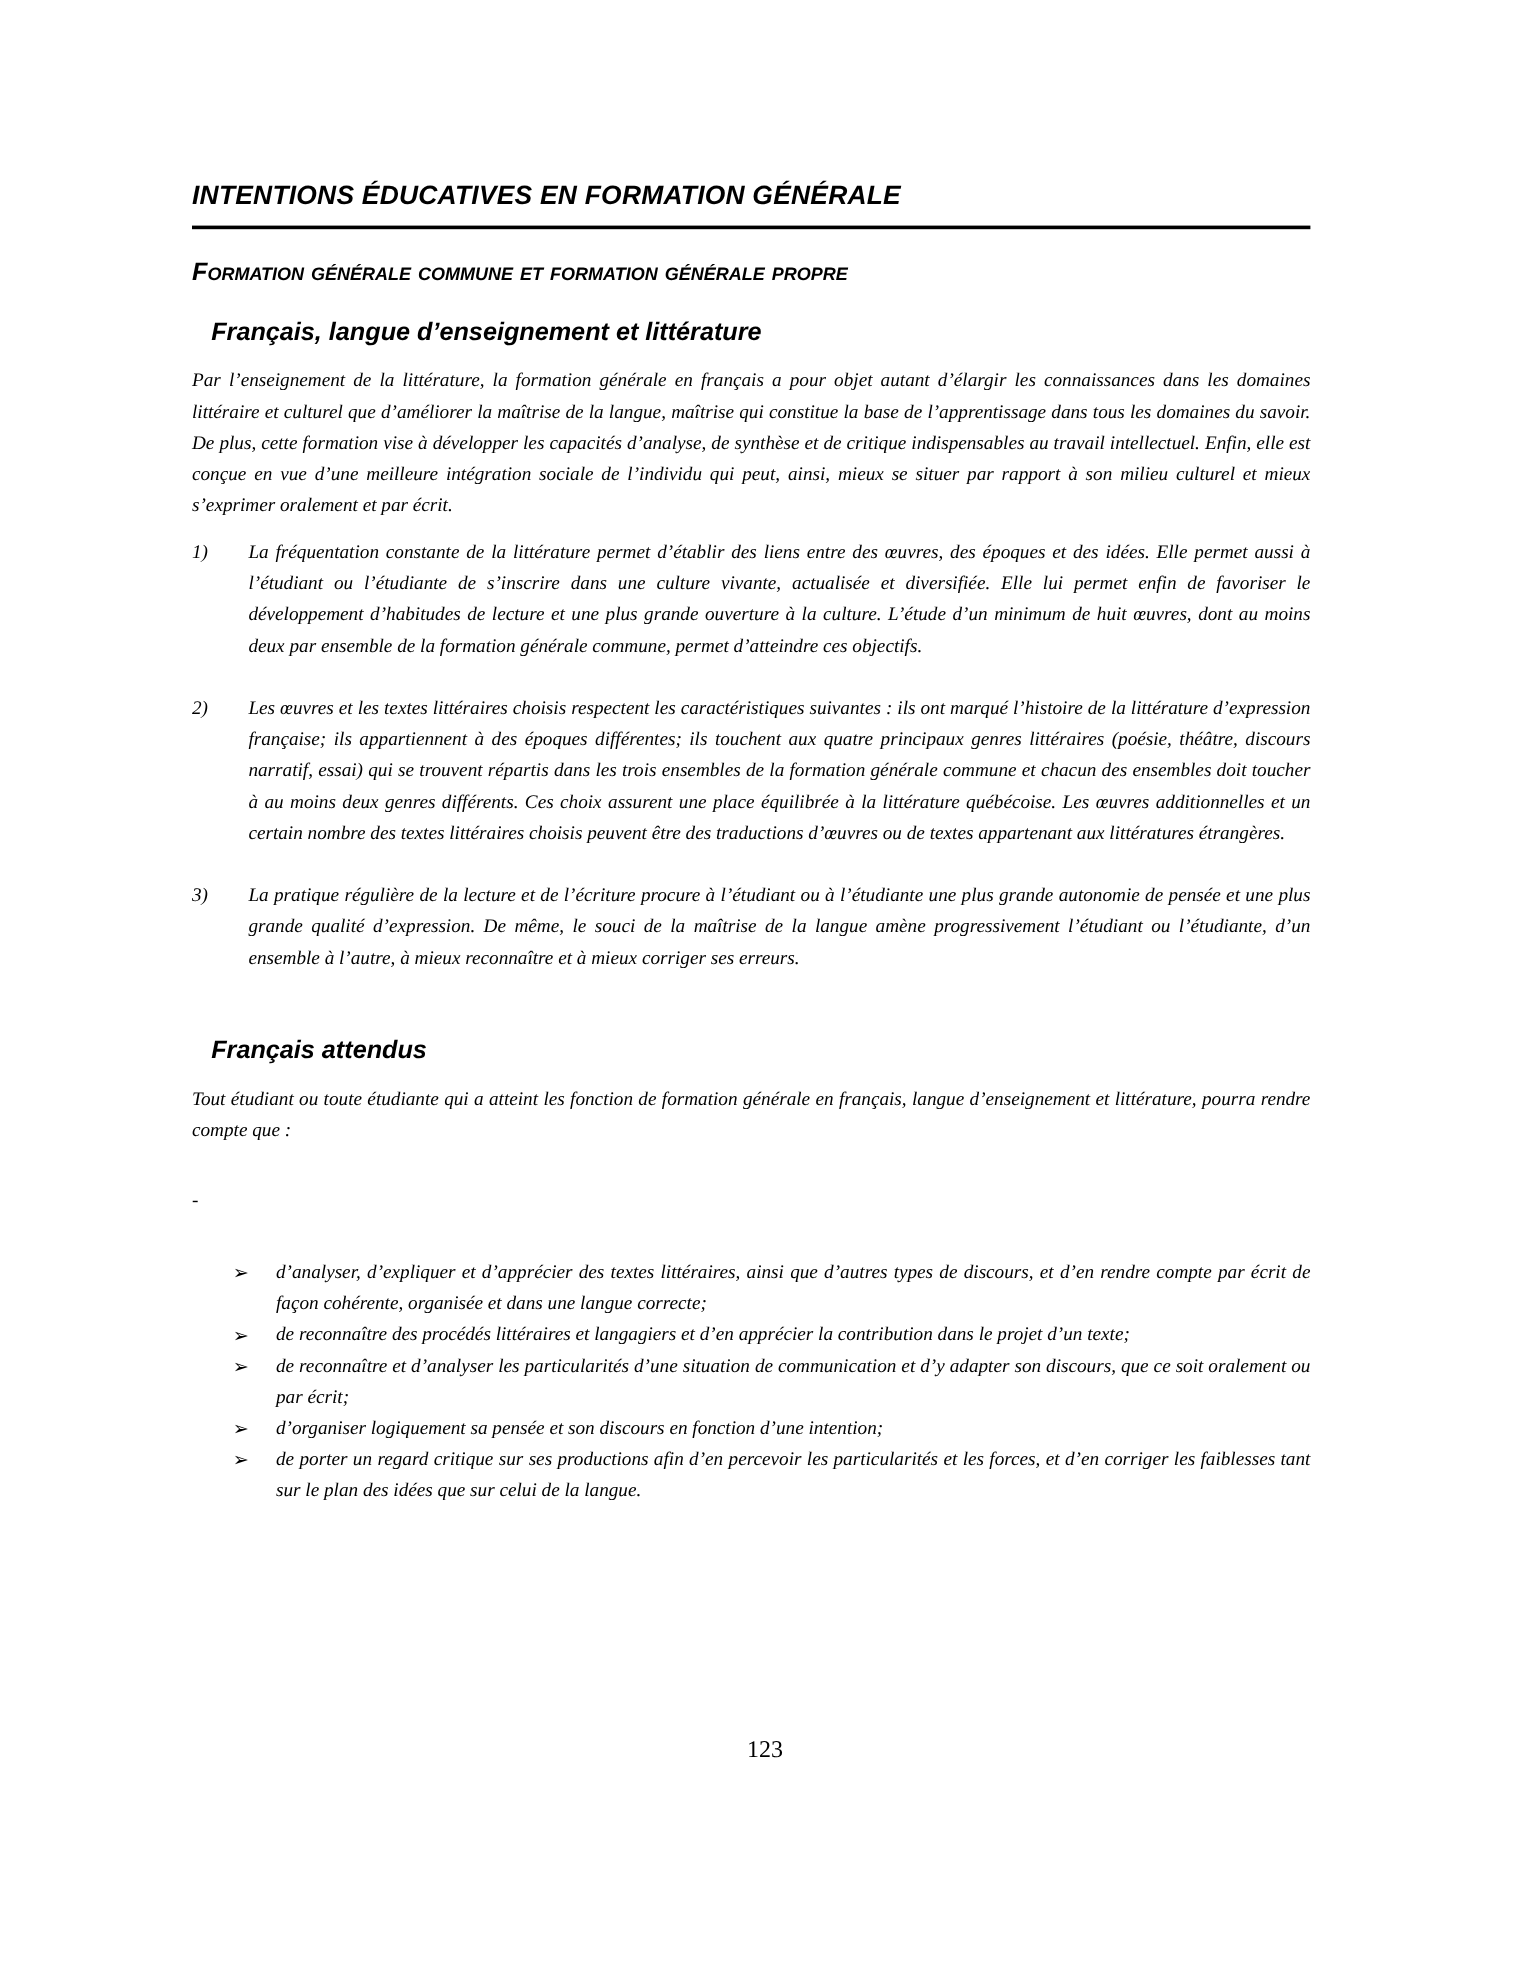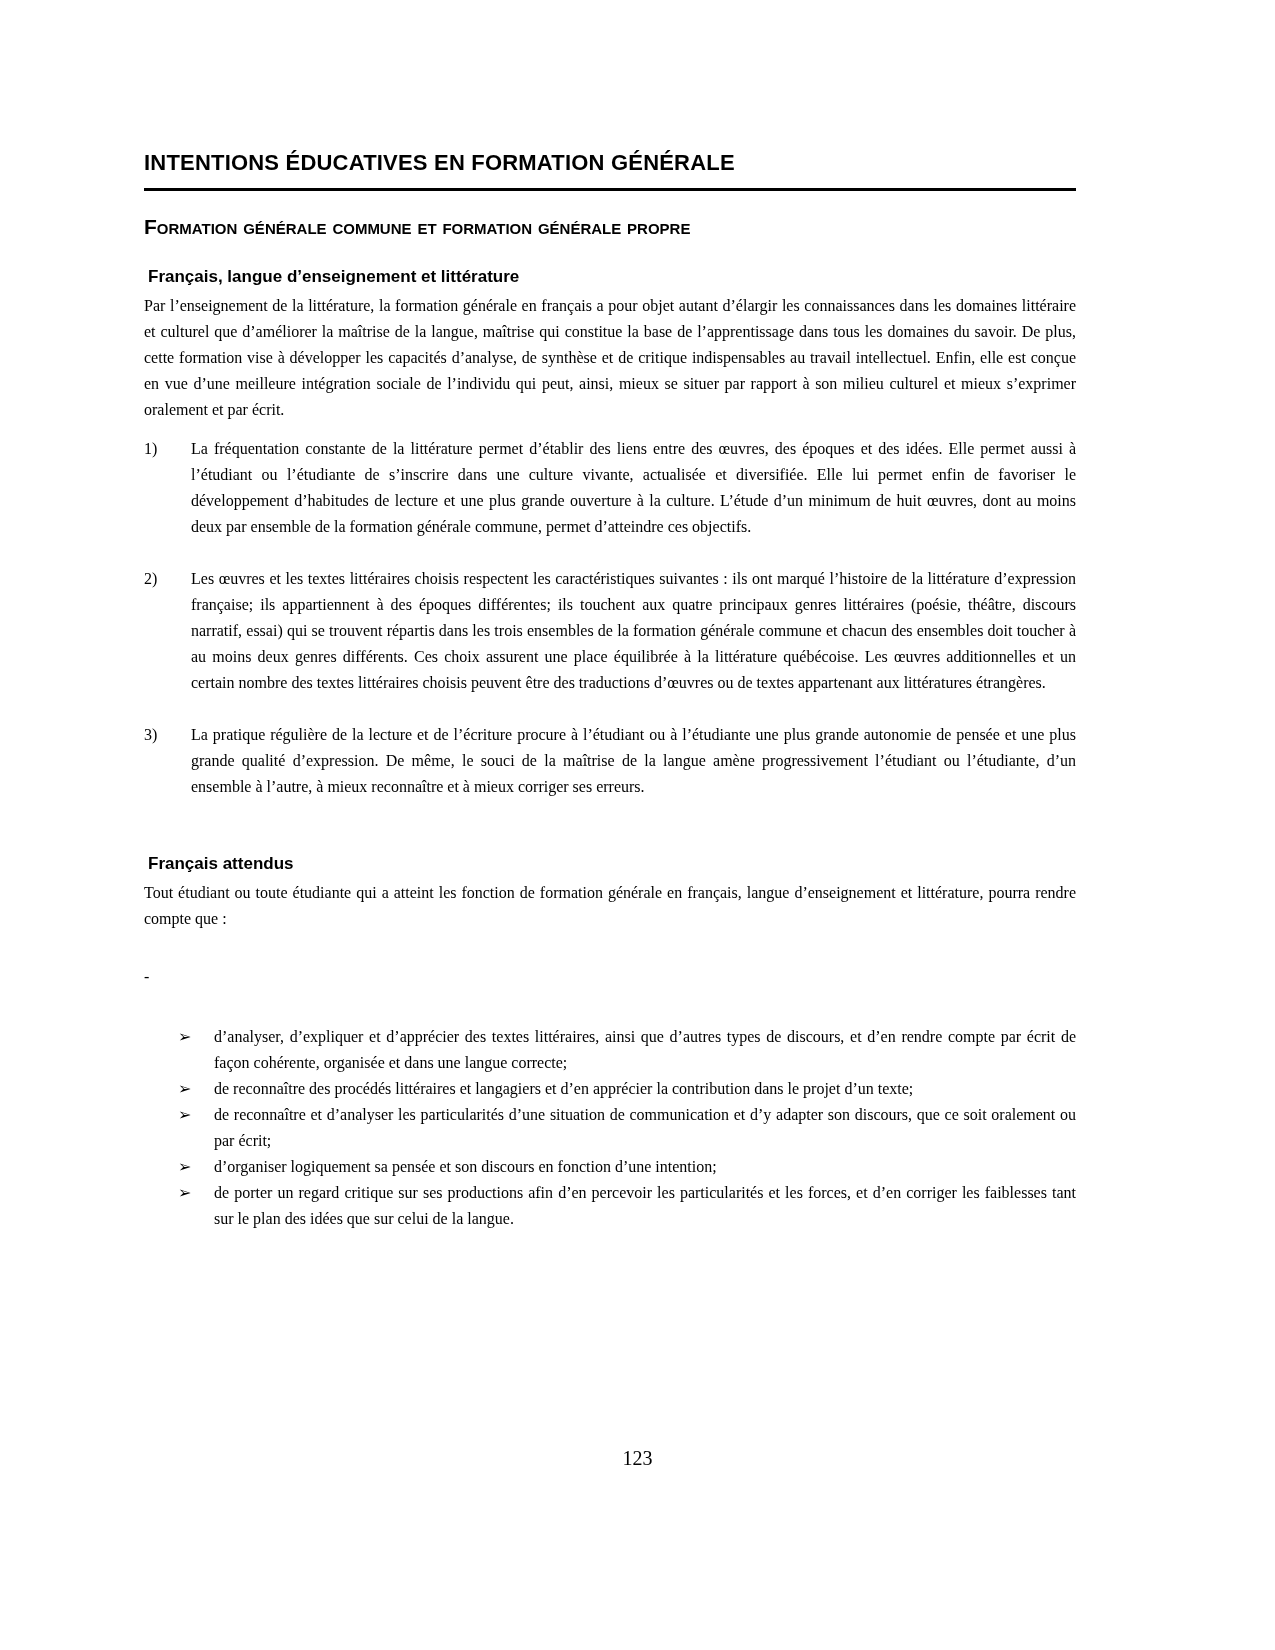--- a/index.html
+++ b/index.html
@@ -7,23 +7,24 @@
   .page {
     position: relative;
     width: 1275px;
     height: 1650px;
     background: #ffffff;
     color: #000000;
     overflow: hidden;
   }
   .content {
     position: absolute;
-    left: 144px;
+    left: 160px;
     top: 150px;
     width: 932px;
+    font-style: italic;
   }
   .doc-title {
     font-family: "Liberation Sans", sans-serif;
     font-weight: bold;
     font-size: 22px;
     line-height: 26px;
     letter-spacing: 0.2px;
     margin: 0;
     padding-bottom: 12px;
     border-bottom: 3px solid #000;
@@ -32,23 +33,23 @@
     font-family: "Liberation Sans", sans-serif;
     font-weight: bold;
     font-variant: small-caps;
     font-size: 21px;
     line-height: 24px;
     margin: 24px 0 0 0;
   }
   .sub-heading {
     font-family: "Liberation Sans", sans-serif;
     font-weight: bold;
-    font-size: 17px;
+    font-size: 21px;
     line-height: 24px;
-    margin: 4px;
+    margin: 16px;
   }
   .french-h    { margin-top: 26px; }
   .principles-h{ margin-top: 34px; }
   .results-h   { margin-top: 52px; }
   .body-text {
     font-family: "Liberation Serif", serif;
     font-size: 16px;
     line-height: 26px;
   }
   .just { text-align: justify; }

